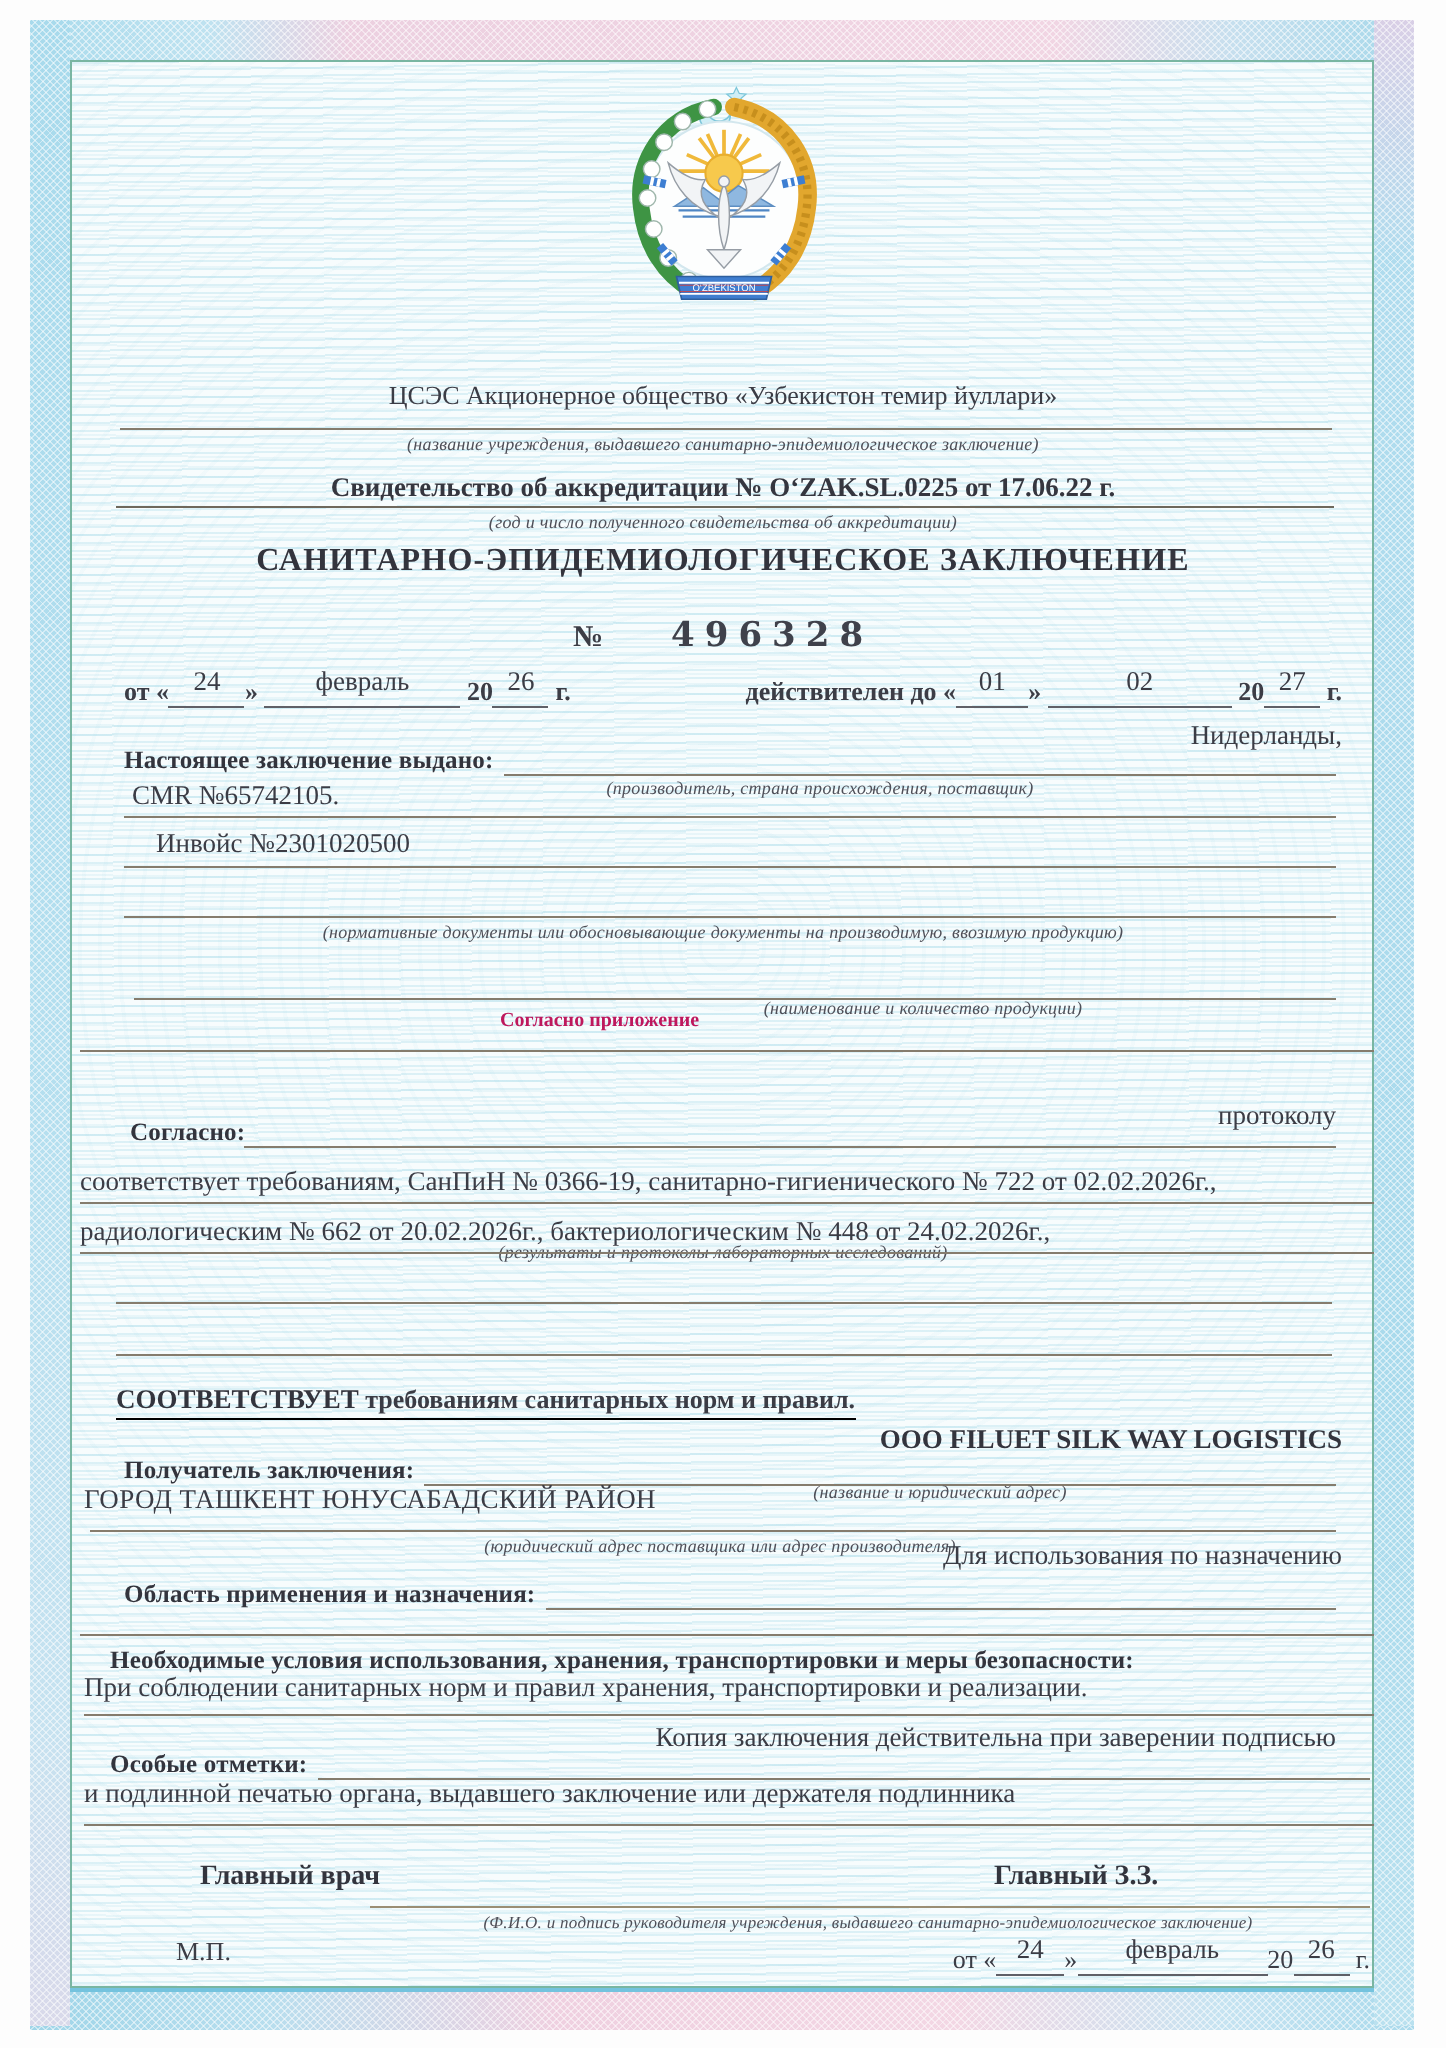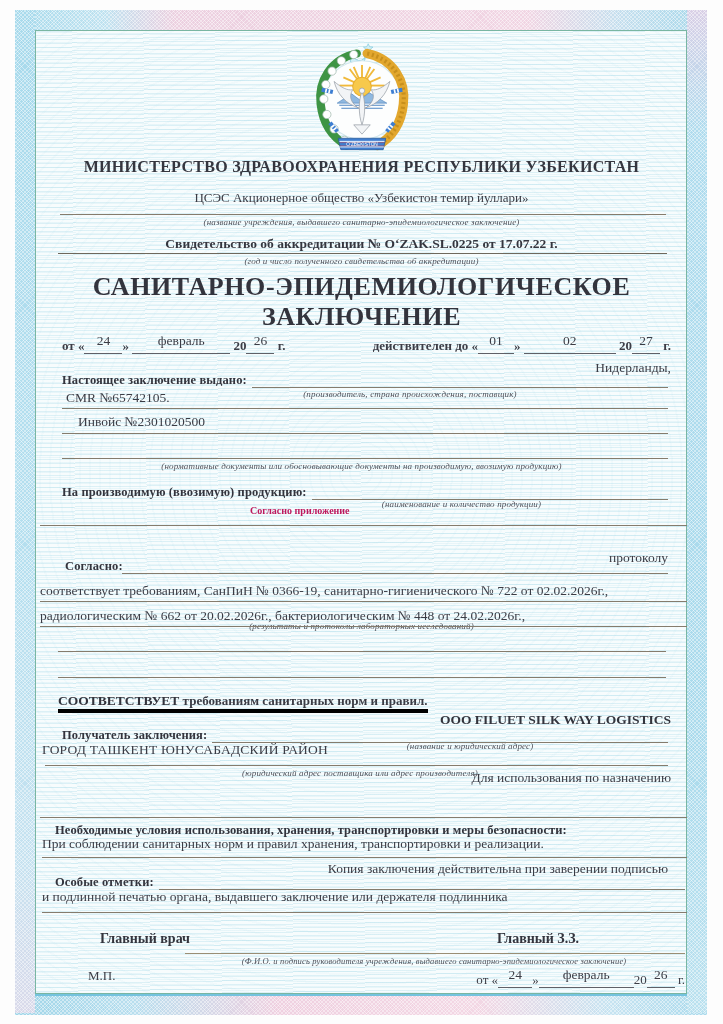--- a/index.html
+++ b/index.html
@@ -32,23 +32,23 @@
   .lbl{font-weight:bold;font-size:12.5px;color:#33343d;letter-spacing:.1px;}
   .val{font-size:13.5px;color:#3b3c45;}
   .cap{font-style:italic;font-size:9px;color:#4e4f58;letter-spacing:.15px;white-space:nowrap;}
   .ln{position:absolute;height:0;border-top:1px solid #857c6d;}
   .flexrow{display:flex;align-items:flex-end;}
   .fl{flex:1;border-bottom:1px solid #857c6d;height:15px;margin-left:5px;}
   .bl{display:inline-block;border-bottom:1px solid #5f6067;text-align:center;height:15px;vertical-align:bottom;}
   .tv{position:relative;top:-5px;font-size:13.5px;color:#3b3c45;}
   .serial{font-family:"DejaVu Serif",serif;font-weight:bold;font-size:17px;letter-spacing:5px;color:#3f414b;}
   .ministry{font-size:16px;font-weight:bold;letter-spacing:.3px;color:#35363f;}
-  .doctitle{font-size:26px;font-weight:bold;letter-spacing:.6px;color:#33343d;}
+  .doctitle{font-size:16px;font-weight:bold;letter-spacing:.6px;color:#33343d;}
   .accr{font-size:13.5px;font-weight:bold;color:#35363f;}
-  .conf-underline{border-bottom:4px solid #000000;padding-bottom:1px;}
+  .conf-underline{border-bottom:1px solid #000000;padding-bottom:1px;}
 </style>
 </head>
 <body>
 
 <div class="page">
   <div class="band band-top"></div>
   <div class="band band-bottom"></div>
   <div class="band band-left"></div>
   <div class="band band-right"></div>
   <div class="inner"></div>
@@ -125,28 +125,32 @@
 
       <g>
         <path d="M37 95 L83 95 L80.5 106 L39.5 106 Z" fill="#3f7ed0" stroke="#2e5f9e" stroke-width="0.8"></path>
         <path d="M38.2 98 H81.8 M38.8 103.4 H81.2" stroke="#ffffff" stroke-width="0.9"></path>
         <path d="M38.5 99.2 H81.5 M38.6 102.3 H81.4" stroke="#d24040" stroke-width="0.45"></path>
         <text x="60" y="102.1" text-anchor="middle" font-size="4.6" fill="#ffffff" font-family="Liberation Sans, sans-serif">O‘ZBEKISTON</text>
       </g>
     </svg>
   </div>
 
-  <div class="row ctr ministry" style="top:158px;">МИНИСТЕРСТВО ЗДРАВООХРАНЕНИЯ РЕСПУБЛИКИ УЗБЕКИСТАН</div>
   <div class="row ctr" style="top:190px;font-size:13px;color:#3b3c45;">ЦСЭС Акционерное общество «Узбекистон темир йуллари»</div>
   <div class="ln" style="top:214px;left:60px;right:57px;"></div>
   <div class="row ctr cap" style="top:217px;">(название учреждения, выдавшего санитарно-эпидемиологическое заключение)</div>
-  <div class="row ctr accr" style="top:236px;">Свидетельство об аккредитации № O‘ZAK.SL.0225 от 17.07.22 г.</div>
+  <div class="row ctr accr" style="top:236px;">Свидетельство об аккредитации № O‘ZAK.SL.0225 от 17.06.22 г.</div>
   <div class="ln" style="top:253px;left:58px;right:56px;border-top-color:#6e685c;"></div>
   <div class="row ctr cap" style="top:256px;">(год и число полученного свидетельства об аккредитации)</div>
   <div class="row ctr doctitle" style="top:272px;">САНИТАРНО-ЭПИДЕМИОЛОГИЧЕСКОЕ ЗАКЛЮЧЕНИЕ</div>
+  <div class="row ctr" style="top:308px;">
+    <span class="b" style="font-size:15px;">№</span>
+    <span style="display:inline-block;width:26px;"></span>
+    <span class="serial">496328</span>
+  </div>
 
   <div class="row" style="top:338px;left:62px;font-size:13px;">
     <span class="b">от «</span><span class="bl" style="width:38px;"><span class="tv">24</span></span><span class="b">»</span> <span class="bl" style="width:98px;"><span class="tv">февраль</span></span> <span class="b">20</span><span class="bl" style="width:28px;"><span class="tv">26</span></span> <span class="b">г.</span>
   </div>
   <div class="row" style="top:338px;right:52px;font-size:13px;">
     <span class="b">действителен до «</span><span class="bl" style="width:36px;"><span class="tv">01</span></span><span class="b">»</span> <span class="bl" style="width:92px;"><span class="tv">02</span></span> <span class="b">20</span><span class="bl" style="width:28px;"><span class="tv">27</span></span> <span class="b">г.</span>
   </div>
 
   <div class="row val" style="top:360px;right:52px;">Нидерланды,</div>
   <div class="row flexrow" style="top:372px;left:62px;right:55px;align-items:flex-end;">
@@ -155,21 +159,20 @@
   </div>
   <div class="row cap" style="top:389px;left:260px;width:300px;text-align:center;">(производитель, страна происхождения, поставщик)</div>
   <div class="row val" style="top:390px;left:66px;">CMR №65742105.</div>
   <div class="ln" style="top:408px;left:62px;right:55px;"></div>
   <div class="row val" style="top:414px;left:78px;">Инвойс №2301020500</div>
   <div class="ln" style="top:433px;left:62px;right:55px;"></div>
   <div class="ln" style="top:458px;left:62px;right:55px;"></div>
   <div class="row ctr cap" style="top:461px;">(нормативные документы или обосновывающие документы на производимую, ввозимую продукцию)</div>
 
   <div class="row flexrow" style="top:484px;left:62px;right:55px;">
-    <span class="lbl">На производимую (ввозимую) продукцию:</span>
       <span class="fl"></span>
   </div>
   <div class="row cap" style="top:499px;left:300px;right:100px;text-align:center;white-space:nowrap;">(наименование и количество продукции)</div>
   <div class="row b" style="top:505px;left:250px;font-size:10px;color:#be185d;">Согласно приложение</div>
   <div class="ln" style="top:525px;left:40px;right:36px;"></div>
 
   <div class="row val" style="top:550px;right:55px;">протоколу</div>
   <div class="row lbl" style="top:559px;left:65px;">Согласно:</div>
   <div class="ln" style="top:573px;left:122px;right:55px;"></div>
   <div class="row ctr cap" style="top:575px;margin-top:46px;">(результаты и протоколы лабораторных исследований)</div>
@@ -187,20 +190,24 @@
 
   <div class="row flexrow" style="top:727px;left:62px;right:55px;">
     <span class="lbl">Получатель заключения:</span>
       <span class="fl"></span>
   </div>
   <div class="row cap" style="top:741px;left:360px;width:220px;text-align:center;">(название и юридический адрес)</div>
   <div class="row val" style="top:742px;left:42px;letter-spacing:.2px;">ГОРОД ТАШКЕНТ ЮНУСАБАДСКИЙ РАЙОН</div>
   <div class="ln" style="top:765px;left:45px;right:55px;"></div>
   <div class="row cap" style="top:768px;left:180px;width:360px;text-align:center;">(юридический адрес поставщика или адрес производителя)</div>
   <div class="row val" style="top:770px;right:52px;">Для использования по назначению</div>
+  <div class="row flexrow" style="top:789px;left:62px;right:55px;">
+    <span class="lbl">Область применения и назначения:</span>
+      <span class="fl"></span>
+  </div>
 
   <div class="ln" style="top:817px;left:40px;right:36px;"></div>
   <div class="row lbl" style="top:823px;left:55px;">Необходимые условия использования, хранения, транспортировки и меры безопасности:</div>
   <div class="row val" style="top:836px;left:42px;">При соблюдении санитарных норм и правил хранения, транспортировки и реализации.</div>
   <div class="ln" style="top:857px;left:42px;right:36px;"></div>
   <div class="row val" style="top:861px;right:55px;">Копия заключения действительна при заверении подписью</div>
   <div class="row flexrow" style="top:874px;left:55px;right:38px;">
     <span class="lbl">Особые отметки:</span>
       <span class="fl"></span>
   </div>

